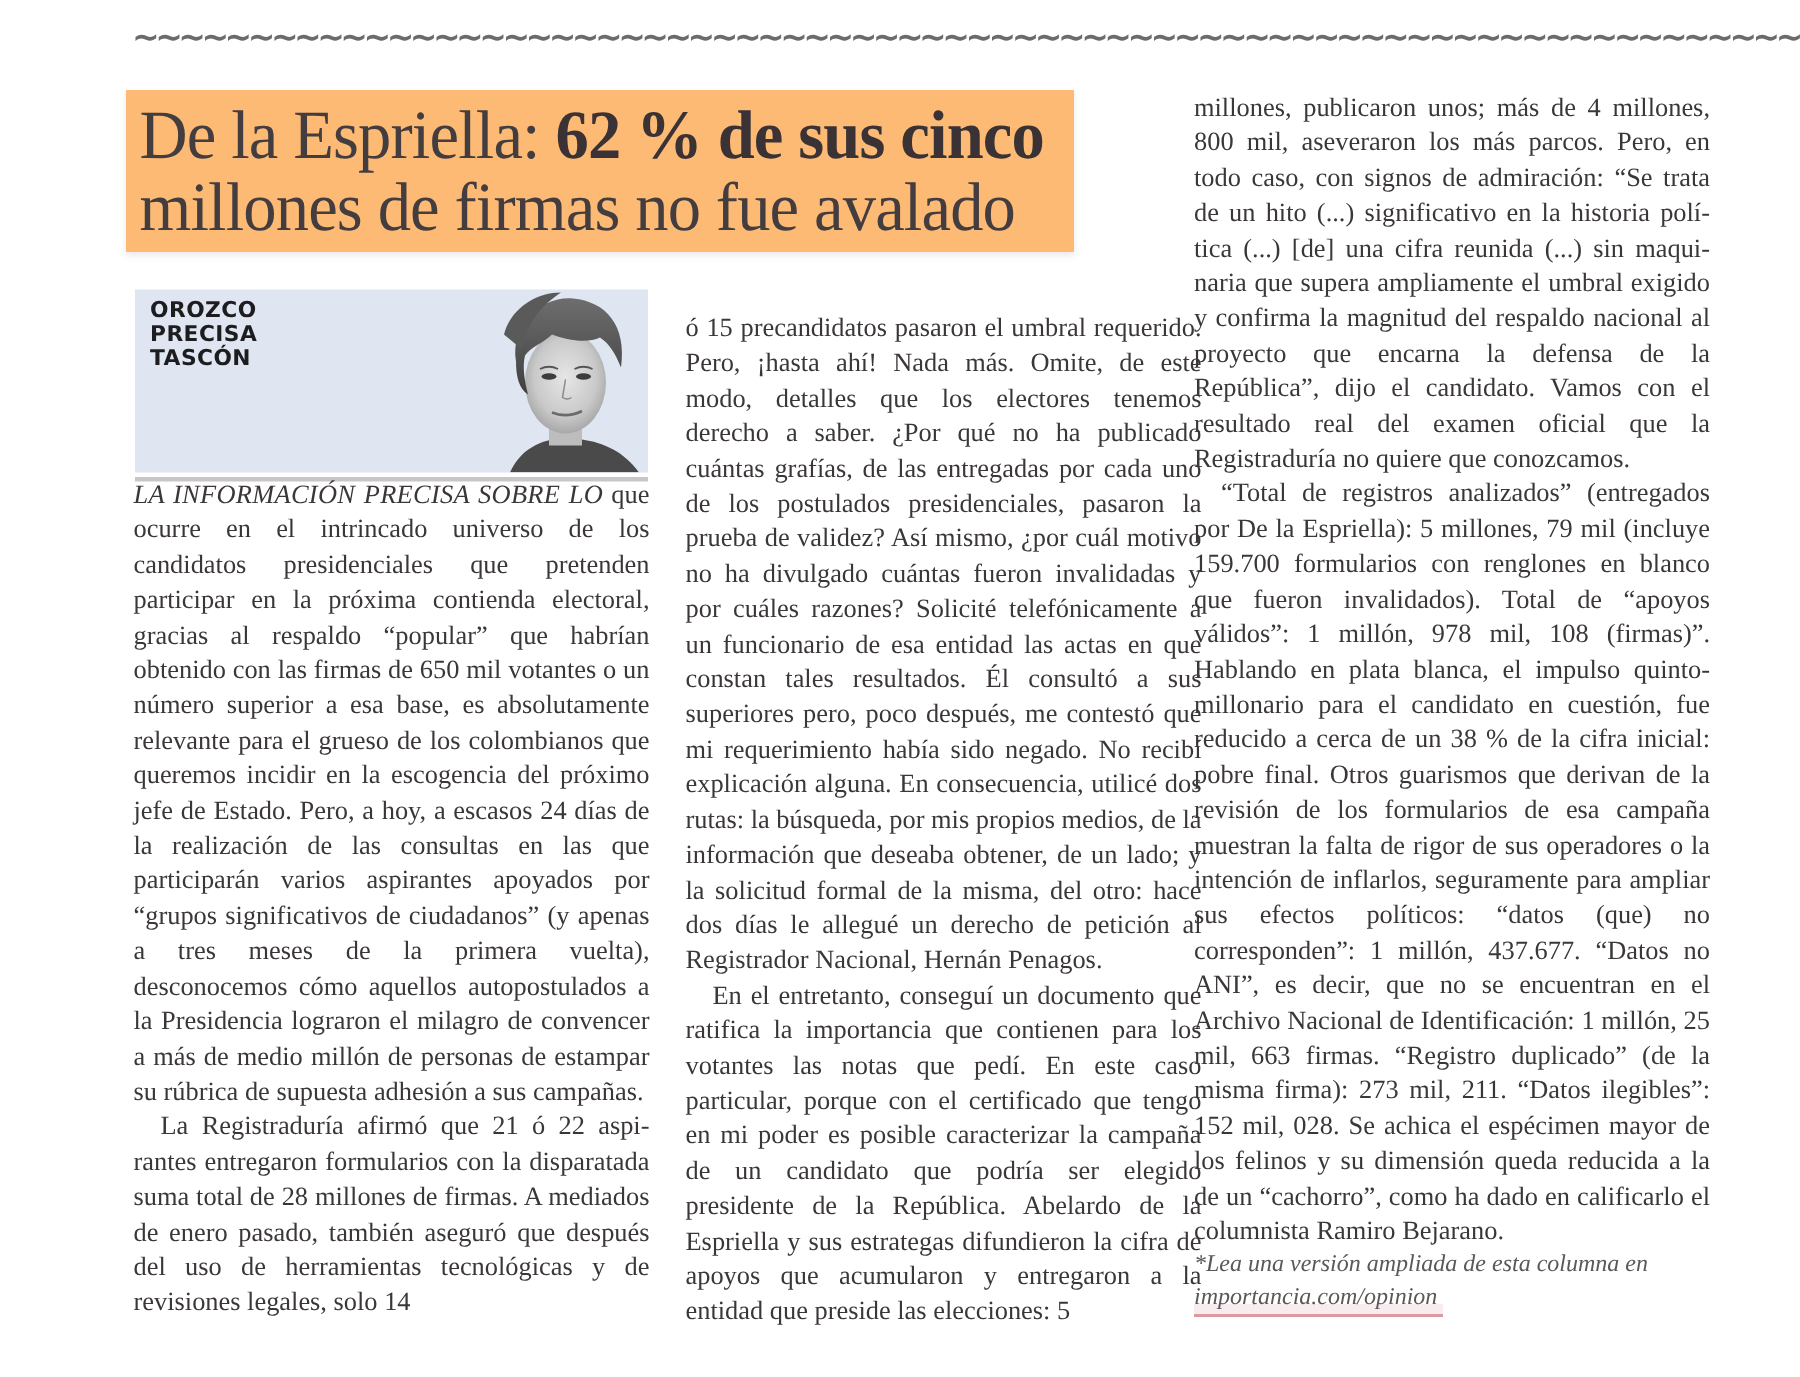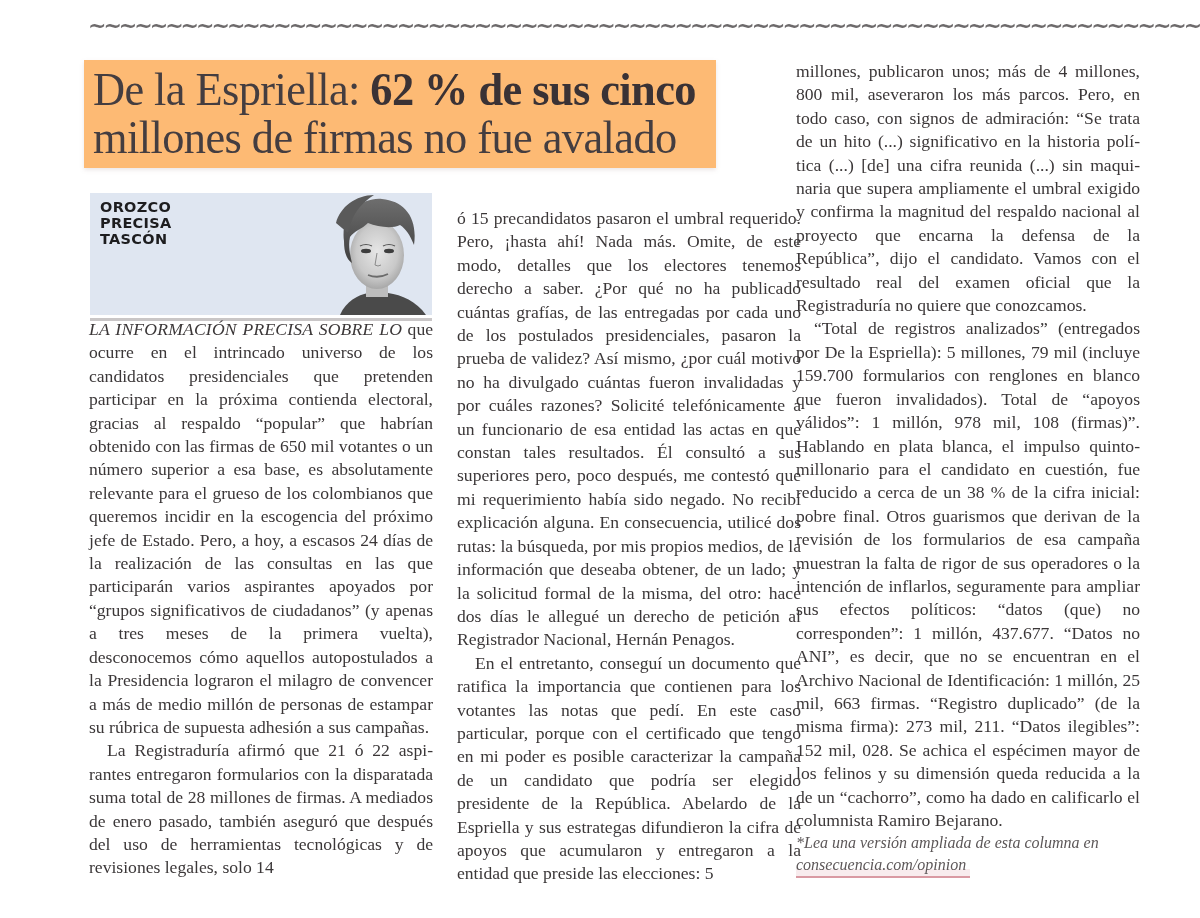--- a/index.html
+++ b/index.html
@@ -189,15 +189,15 @@
 <div class="column col2">
   <p>ó 15 precandidatos pasaron el umbral reque­rido. Pero, ¡hasta ahí! Nada más. Omite, de este modo, detalles que los electores tene­mos derecho a saber. ¿Por qué no ha publi­cado cuántas grafías, de las entregadas por cada uno de los postulados presidenciales, pasaron la prueba de validez? Así mismo, ¿por cuál motivo no ha divulgado cuántas fueron invalidadas y por cuáles razones? Solicité telefónicamente a un funcionario de esa entidad las actas en que constan tales resultados. Él consultó a sus superiores pero, poco después, me contestó que mi requeri­miento había sido negado. No recibí expli­cación alguna. En consecuencia, utilicé dos rutas: la búsqueda, por mis propios medios, de la información que deseaba obtener, de un lado; y la solicitud formal de la misma, del otro: hace dos días le allegué un derecho de petición al Registrador Nacional, Hernán Penagos.</p>
   <p class="indent">En el entretanto, conseguí un documento que ratifica la importancia que contienen para los votantes las notas que pedí. En este caso particular, porque con el certificado que tengo en mi poder es posible caracterizar la campaña de un candidato que podría ser ele­gido presidente de la República. Abelardo de la Espriella y sus estrategas difundieron la cifra de apoyos que acumularon y entrega­ron a la entidad que preside las elecciones: 5</p>
 </div>
 
 <div class="column col3">
   <p>millones, publicaron unos; más de 4 millones, 800 mil, aseveraron los más parcos. Pero, en todo caso, con signos de admiración: “Se trata de un hito (...) significativo en la historia polí­tica (...) [de] una cifra reunida (...) sin maqui­naria que supera ampliamente el umbral exi­gido y confirma la magnitud del respaldo nacional al proyecto que encarna la defensa de la República”, dijo el candidato. Vamos con el resultado real del examen oficial que la Registraduría no quiere que conozcamos.</p>
   <p class="indent">“Total de registros analizados” (entre­gados por De la Espriella): 5 millones, 79 mil (incluye 159.700 formularios con ren­glones en blanco que fueron invalidados). Total de “apoyos válidos”: 1 millón, 978 mil, 108 (firmas)”. Hablando en plata blanca, el impulso quinto-millonario para el can­didato en cuestión, fue reducido a cerca de un 38 % de la cifra inicial: pobre final. Otros guarismos que derivan de la revi­sión de los formularios de esa campaña muestran la falta de rigor de sus operado­res o la intención de inflarlos, seguramente para ampliar sus efectos políticos: “datos (que) no corresponden”: 1 millón, 437.677. “Datos no ANI”, es decir, que no se encuen­tran en el Archivo Nacional de Identifica­ción: 1 millón, 25 mil, 663 firmas. “Regis­tro duplicado” (de la misma firma): 273 mil, 211. “Datos ilegibles”: 152 mil, 028. Se achica el espécimen mayor de los felinos y su dimensión queda reducida a la de un “cachorro”, como ha dado en calificarlo el columnista Ramiro Bejarano.</p>
   <p class="note">
     <span>*Lea una versión ampliada de esta columna en</span><br>
-    <a class="note-link">consecuencia.com/opinion</a>
+    <a class="note-link">importancia.com/opinion</a>
   </p>
 </div>
 
 </body></html>

